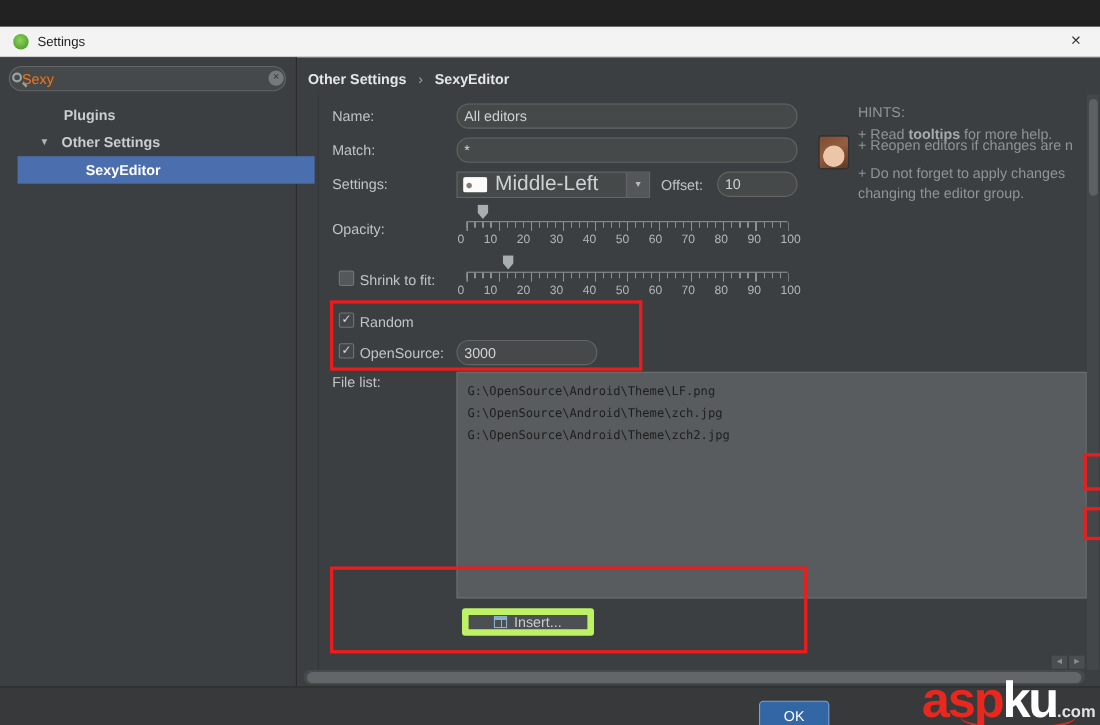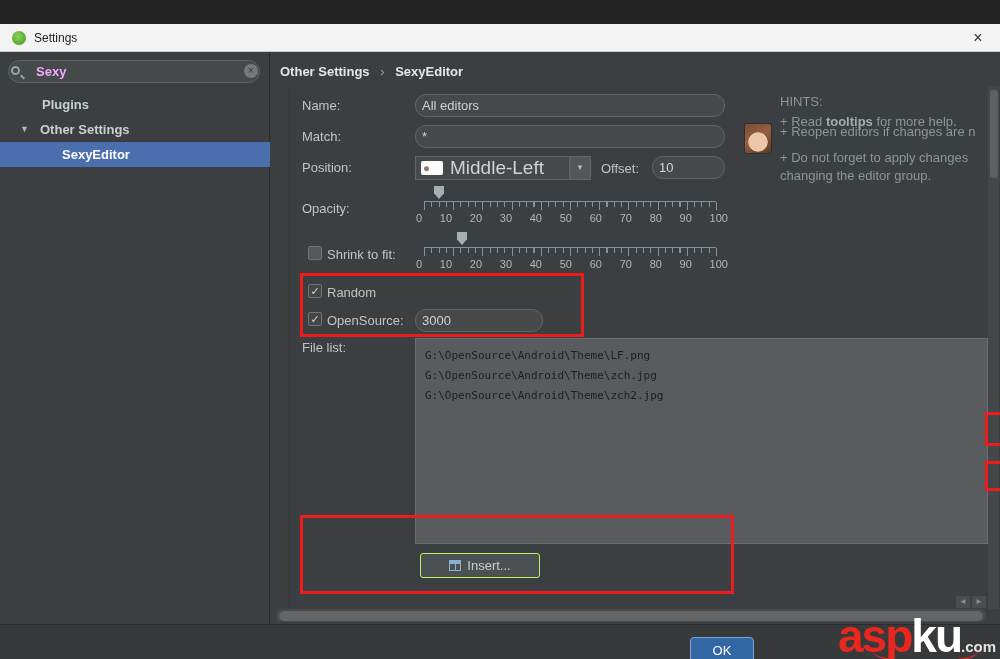--- a/index.html
+++ b/index.html
@@ -18,24 +18,24 @@
 
   
   .sidebar { position:absolute; left:0; top:28px; width:270px; height:572px; background:#3c3f41;
              border-right:1px solid #2b2b2b; }
   .searchbox { position:absolute; left:8px; top:36px; width:252px; height:23px; border-radius:12px;
                background:#45494a; border:1px solid #616567; }
   .mag-icon { position:absolute; left:11px; top:42px; width:9px; height:9px; border:2px solid #9da2a4;
               border-radius:50%; }
   .mag-icon::after { content:""; position:absolute; left:7px; top:8px; width:5px; height:2px;
                      background:#9da2a4; transform:rotate(45deg); }
-  .search-text { position:absolute; left:36px; top:40px; font-size:13px; color:#f0abfc;font-weight:bold; }
+  .search-text { position:absolute; left:20px; top:40px; font-size:13px; color:#f97316; }
   .clear-icon { position:absolute; left:244px; top:40px; width:14px; height:14px; border-radius:50%;
                 background:#75797b; color:#34383a; font-size:10px; line-height:14px; text-align:center; }
-  .tree-row { position:absolute; left:0; width:270px; height:25px; line-height:25px; font-size:13px;
+  .tree-row { position:absolute; left:16px; width:270px; height:25px; line-height:25px; font-size:13px;
               font-weight:bold; color:#c9ced1; }
   .tree-arrow { position:absolute; left:20px; top:0; font-size:9px; color:#aeb3b5; }
   .row-plugins { top:68px; } .row-plugins .tree-label { padding-left:42px; }
   .row-other   { top:93px; } .row-other .tree-label { padding-left:40px; }
   .row-sexy    { top:118px; background:#4b6eaf; color:#fff; } .row-sexy .tree-label { padding-left:62px; }
   .tree-label { display:block; }
 
   
   .breadcrumb { position:absolute; left:280px; top:40px; font-size:13px; color:#e4e6e8; }
   .breadcrumb .bc-bold { font-weight:bold; }
@@ -74,21 +74,21 @@
   .cb-unchecked { background:#54585a; }
   .cb-shrink { left:308px; top:222px; } .cb-random { left:308px; top:260px; } .cb-slideshow { left:308px; top:288px; }
   .lbl-shrink { left:327px; top:223px; } .lbl-random { left:327px; top:261px; } .lbl-slideshow { left:327px; top:289px; }
 
   
   .filelist { position:absolute; left:415px; top:314px; width:573px; height:206px; background:#585c5e;
               border:1px solid #6a6e70; padding:7px 9px; font-family:"DejaVu Sans Mono",monospace;
               font-size:11px; color:#1e1e1e; line-height:20px; }
 
   .btn-insert { position:absolute; left:420px; top:529px; width:120px; height:25px; background:#4c5053;
-                border:1px solid #bef264; border-radius:3px; color:#c8ccce; font-size:13px;
+                border:6px solid #bef264; border-radius:3px; color:#c8ccce; font-size:13px;
                 display:flex; align-items:center; justify-content:center; gap:6px; }
   .tbl-icon { width:12px; height:11px; border:1px solid #8cb0cf;
               background-image:linear-gradient(to bottom,#8cb0cf 0,#8cb0cf 3px,transparent 3px),
                 lininear-gradient(to right,transparent 5px,#8cb0cf 5px,#8cb0cf 6px,transparent 6px);
               background-image:linear-gradient(to bottom,#8cb0cf 0,#8cb0cf 3px,transparent 3px),
                 linear-gradient(to right,transparent 5px,#8cb0cf 5px,#8cb0cf 6px,transparent 6px); }
 
   
   .hints-title { position:absolute; left:780px; top:70px; font-size:13px; color:#8f9496; }
   .hint-line { position:absolute; left:780px; font-size:13px; color:#8f9496; white-space:nowrap; }
@@ -165,21 +165,21 @@
     <span class="bc-sep">›</span>
     <span class="bc-bold">SexyEditor</span>
   </div>
   <div class="form-edge"></div>
 
   <span class="flabel" style="left:302px;top:74px;">Name:</span>
   <input class="tfield" style="left: 415px; top: 70px; width: 310px;" value="All editors">
   <span class="flabel" style="left:302px;top:105px;">Match:</span>
   <input class="tfield" style="left: 415px; top: 101px; width: 310px;" value="*">
 
-  <span class="flabel" style="left:302px;top:136px;">Position:</span>
+  <span class="flabel" style="left:302px;top:136px;">Settings:</span>
   <div class="combo">
     <span class="combo-swatch"></span>
     <span class="combo-label">Middle-Left</span>
     <span class="combo-btn">▼</span>
   </div>
   <span class="flabel" style="left:601px;top:137px;">Offset:</span>
   <input class="tfield" style="left: 652px; top: 132px; width: 73px;" value="10">
 
   <span class="flabel" style="left:302px;top:177px;">Opacity:</span>
   <div class="slider slider-opacity">

